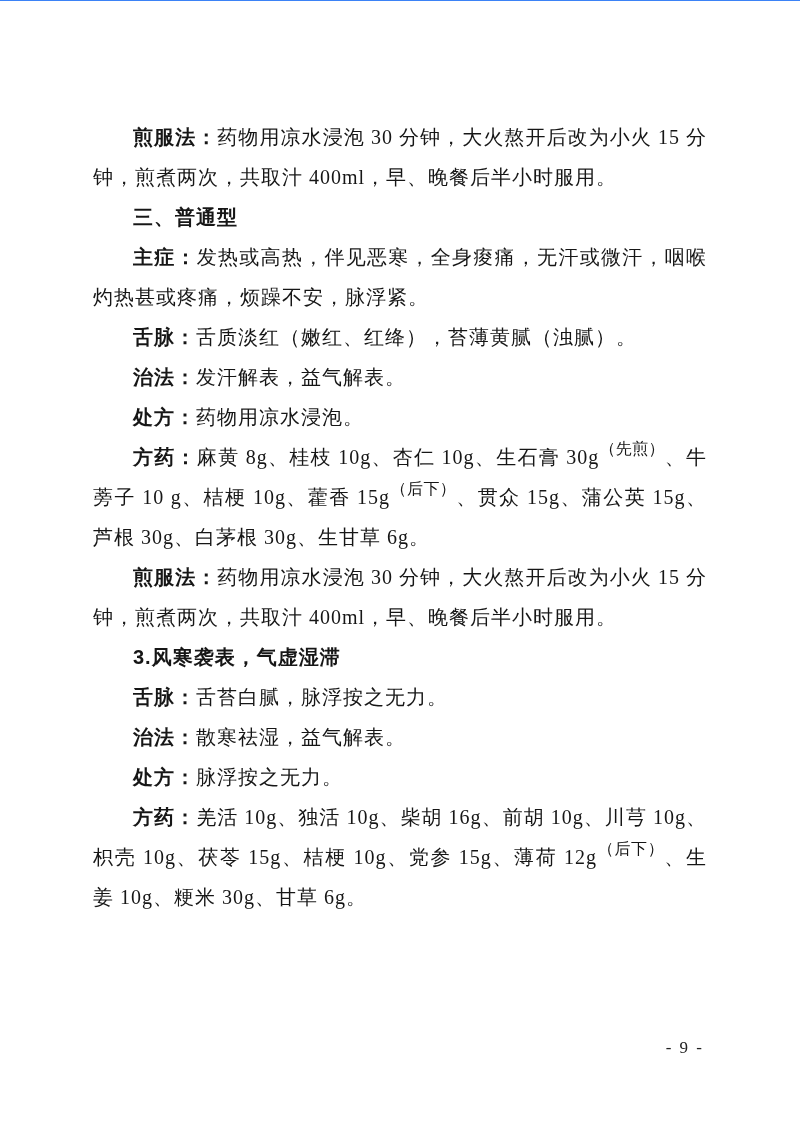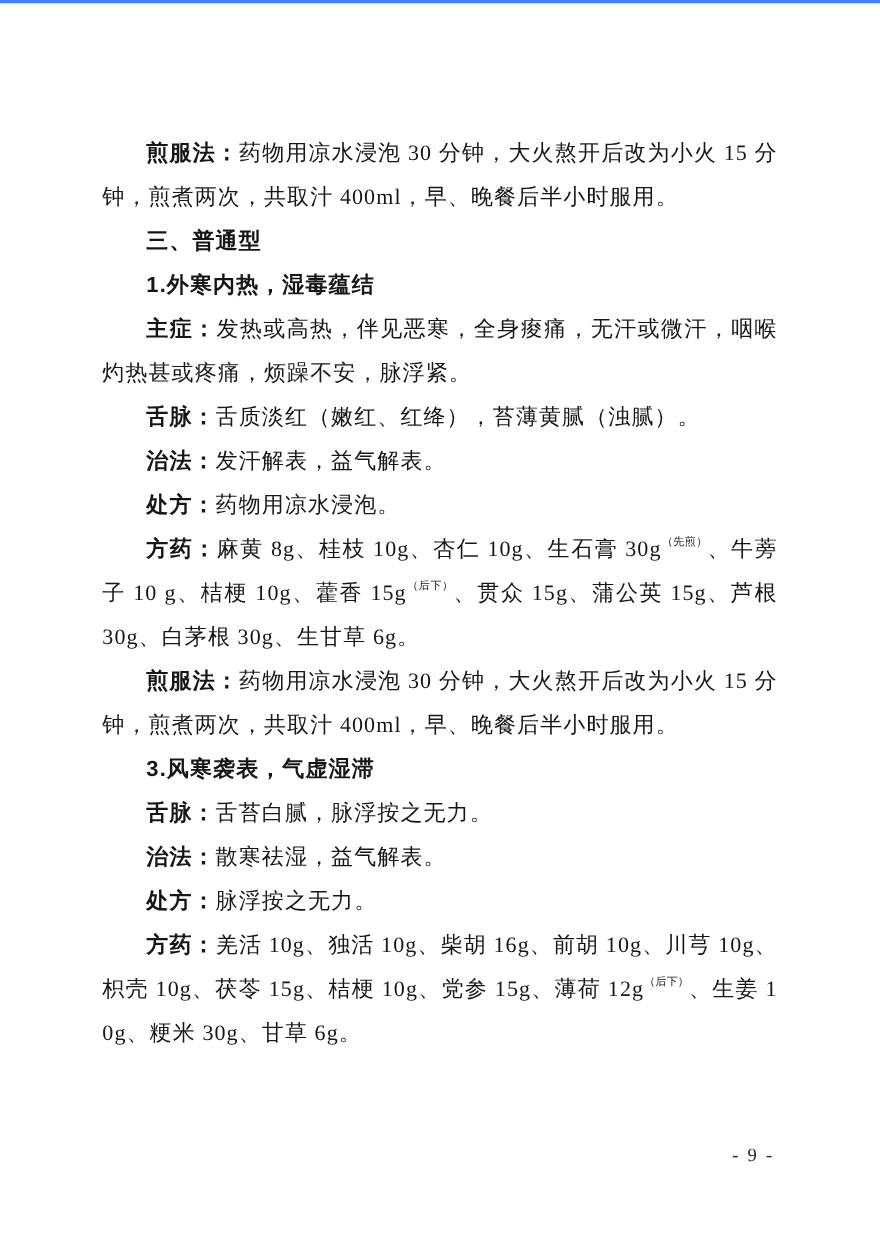--- a/index.html
+++ b/index.html
@@ -7,21 +7,21 @@
   body {
     width: 800px; height: 1131px;
     background: #f4f4f4;
     font-family: "Liberation Serif", "DejaVu Serif", serif;
   }
   .page {
     position: relative;
     width: 800px; height: 1131px;
     background: #ffffff;
     overflow: hidden;
-    border-top: 3px solid #3b82f6;
+    border-top: 1px solid #3b82f6;
   }
   .content {
     position: absolute;
     left: 93px; top: 116px;
     width: 614px;
   }
   p.para {
     margin: 0;
     font-size: 20px;
     line-height: 40px;
@@ -35,21 +35,21 @@
     font-family: "Liberation Sans", "DejaVu Sans", sans-serif;
     font-weight: 700;
     letter-spacing: 1px;
   }
   p.para.heading {
     font-family: "Liberation Sans", "DejaVu Sans", sans-serif;
     font-weight: 700;
     text-align: left;
   }
   sup {
-    font-size: 10px;
+    font-size: 16px;
     line-height: 0;
     letter-spacing: 0;
     position: relative;
     top: -2px;
     vertical-align: super;
   }
   .footer {
     position: absolute;
     top: 1036px;
     right: 96px;
@@ -60,21 +60,20 @@
     font-family: "Liberation Serif", "DejaVu Serif", serif;
   }
 </style>
 </head>
 <body>
 
 <div class="page">
   <main class="content">
       <p class="para"><strong>煎服法：</strong><span>药物用凉水浸泡 30 分钟，大火熬开后改为小火 15 分钟，煎煮两次，共取汁 400ml，早、晚餐后半小时服用。</span></p>
       <p class="para heading"><strong>三、普通型</strong></p>
-      <p class="para heading"><strong>1.外寒内热，湿毒蕴结</strong></p>
       <p class="para"><strong>主症：</strong><span>发热或高热，伴见恶寒，全身痠痛，无汗或微汗，咽喉灼热甚或疼痛，烦躁不安，脉浮紧。</span></p>
       <p class="para"><strong>舌脉：</strong><span>舌质淡红（嫩红、红绛），苔薄黄腻（浊腻）。</span></p>
       <p class="para"><strong>治法：</strong><span>发汗解表，益气解表。</span></p>
       <p class="para"><strong>处方：</strong><span>药物用凉水浸泡。</span></p>
       <p class="para"><strong>方药：</strong><span>麻黄 8g、桂枝 10g、杏仁 10g、生石膏 30g</span><sup>（先煎）</sup><span>、牛蒡子 10 g、桔梗 10g、藿香 15g</span><sup>（后下）</sup><span>、贯众 15g、蒲公英 15g、芦根 30g、白茅根 30g、生甘草 6g。</span></p>
       <p class="para"><strong>煎服法：</strong><span>药物用凉水浸泡 30 分钟，大火熬开后改为小火 15 分钟，煎煮两次，共取汁 400ml，早、晚餐后半小时服用。</span></p>
       <p class="para heading"><strong>3.风寒袭表，气虚湿滞</strong></p>
       <p class="para"><strong>舌脉：</strong><span>舌苔白腻，脉浮按之无力。</span></p>
       <p class="para"><strong>治法：</strong><span>散寒祛湿，益气解表。</span></p>
       <p class="para"><strong>处方：</strong><span>脉浮按之无力。</span></p>

